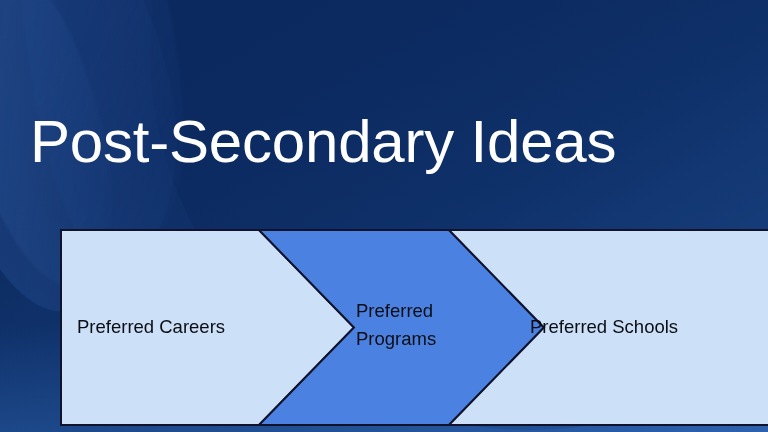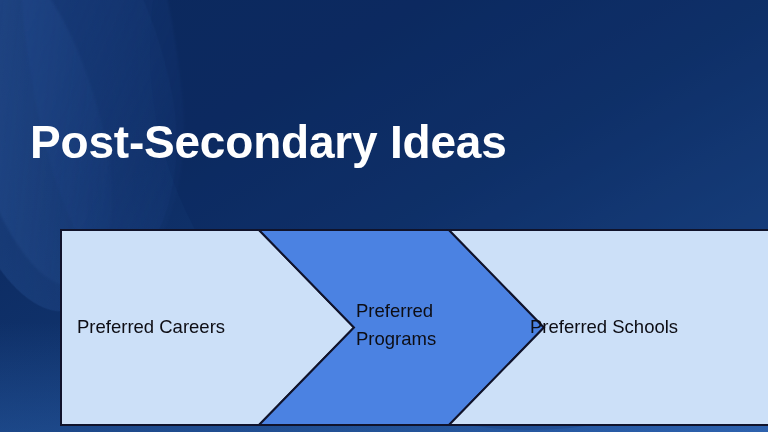--- a/index.html
+++ b/index.html
@@ -94,23 +94,23 @@
     background: linear-gradient(0deg, rgba(52,110,190,0.45), rgba(52,110,190,0));
   }
 
   
   .title {
     position: absolute;
     left: 30px;
     top: 113px;
     width: 700px;
     color: #ffffff;
-    font-size: 46px;
+    font-size: 60px;
     line-height: 58px;
-    font-weight: 700;
+    font-weight: 400;
     letter-spacing: -0.2px;
     white-space: nowrap;
   }
 
   
   .diagram {
     position: absolute;
     left: 24px;
     top: 229px;
     width: 720px;

